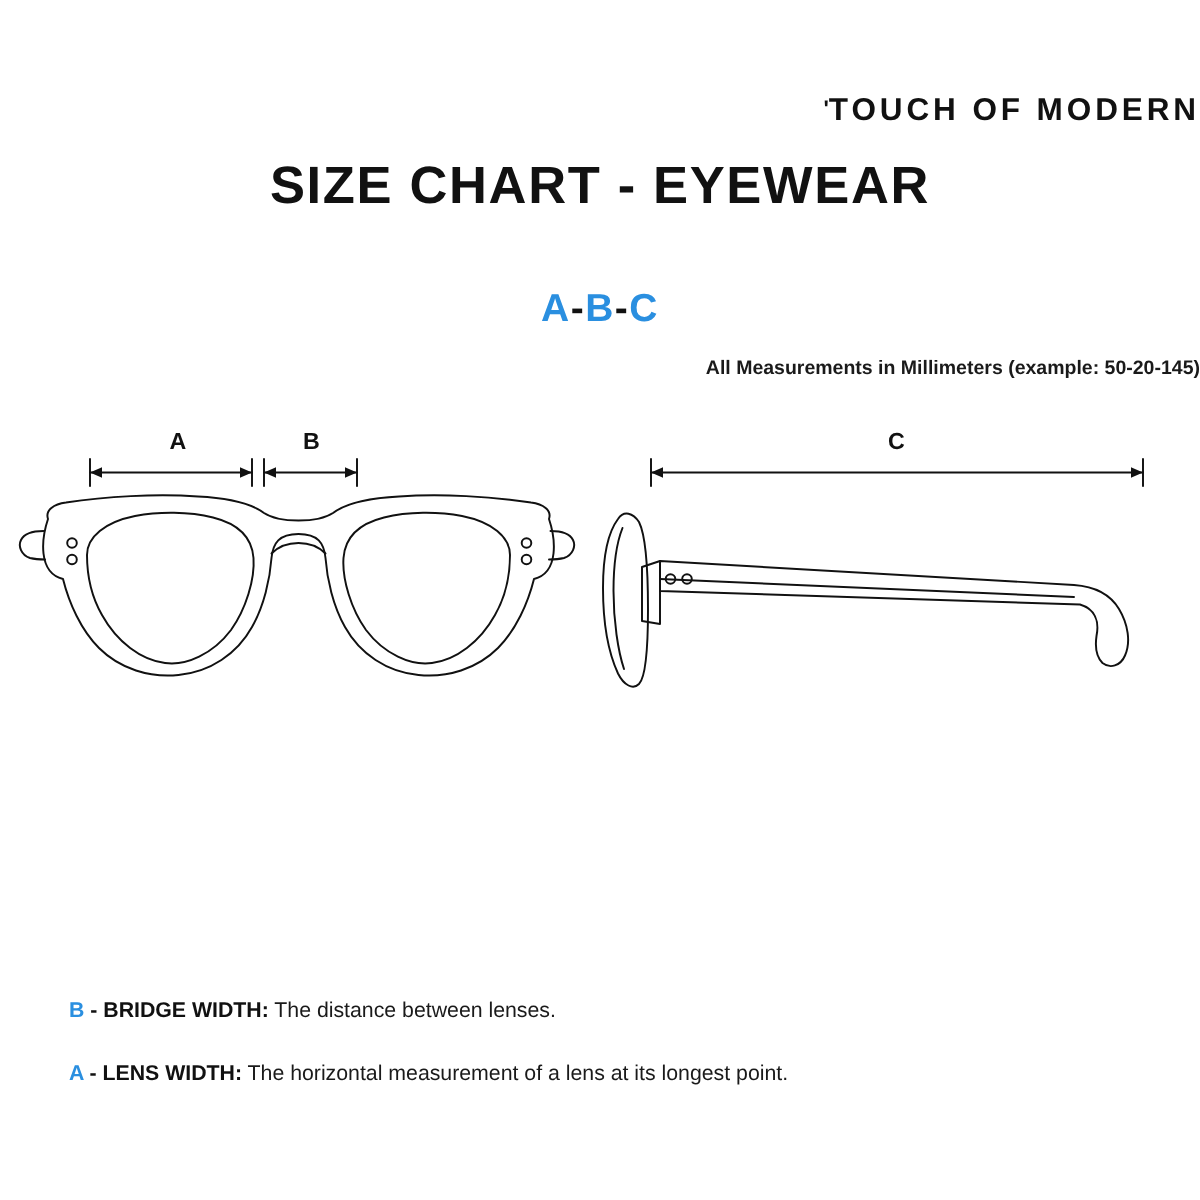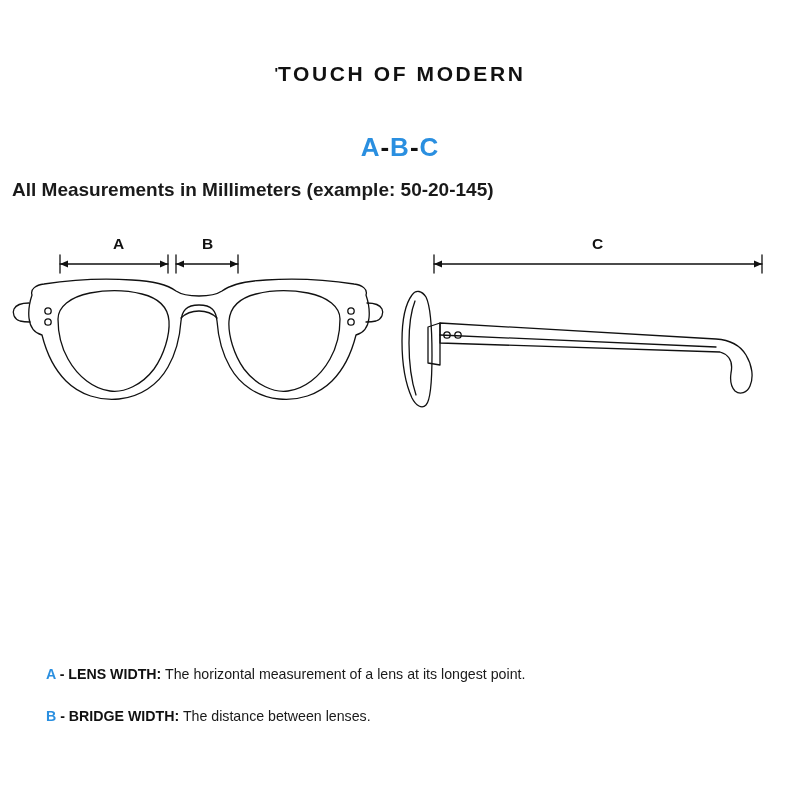--- a/index.html
+++ b/index.html
@@ -17,21 +17,21 @@
   }
   .page {
     width: 800px;
     height: 800px;
     position: relative;
     box-sizing: border-box;
   }
 
   
   .brand {
-    text-align: center;
+    text-align: right;
     margin-top: 62px;
     font-size: 21px;
     font-weight: bold;
     letter-spacing: 2.6px;
     color: #111111;
   }
   .brand .tick {
     font-size: 15px;
     vertical-align: 3px;
     letter-spacing: 0;
@@ -47,23 +47,23 @@
   .abc {
     text-align: center;
     margin-top: 46px;
     font-size: 26px;
     font-weight: bold;
     letter-spacing: 1px;
     color: #2a8fe0;
   }
   .abc .dash { color: #111111; }
   .subtitle {
-    text-align: left;
+    text-align: right;
     margin-top: 16px;
-    font-size: 19px;
+    font-size: 13px;
     font-weight: bold;
     color: #1a1a1a;
     padding-left: 12px;
   }
 
   
   .diagram {
     position: relative;
     width: 800px;
     height: 250px;
@@ -102,20 +102,21 @@
   }
   .legend-desc { font-weight: normal; }
 </style>
 </head>
 <body>
 
 <div class="page">
 
   <div class="brand"><span class="tick">'</span><span>TOUCH OF MODERN</span></div>
 
+  <div class="title">SIZE CHART - EYEWEAR</div>
 
   <div class="abc"><span>A</span><span class="dash">-</span><span>B</span><span class="dash">-</span><span>C</span></div>
 
   <div class="subtitle">All Measurements in Millimeters (example: 50-20-145)</div>
 
   <div class="diagram">
 
     <div class="dim-letter" style="left:113px; top:12px;">A</div>
     <div class="dim-letter" style="left:202px; top:12px;">B</div>
     <div class="dim-letter" style="left:592px; top:12px;">C</div>
@@ -229,20 +230,20 @@
 
           <circle cx="447" cy="112" r="3.2"></circle>
           <circle cx="458" cy="112" r="3.2"></circle>
         </g>
       </g>
     </svg>
   </div>
 
   <div class="legend">
     <div class="legend-row">
+      <span class="legend-key">B</span><span class="legend-term"> - </span><span class="legend-term">BRIDGE WIDTH:</span><span class="legend-desc"> The distance between lenses.</span>
+    </div>
+    <div class="legend-row">
       <span class="legend-key">A</span><span class="legend-term"> - </span><span class="legend-term">LENS WIDTH:</span><span class="legend-desc"> The horizontal measurement of a lens at its longest point.</span>
     </div>
-    <div class="legend-row">
-      <span class="legend-key">B</span><span class="legend-term"> - </span><span class="legend-term">BRIDGE WIDTH:</span><span class="legend-desc"> The distance between lenses.</span>
-    </div>
   </div>
 
 </div>
 
 </body></html>

